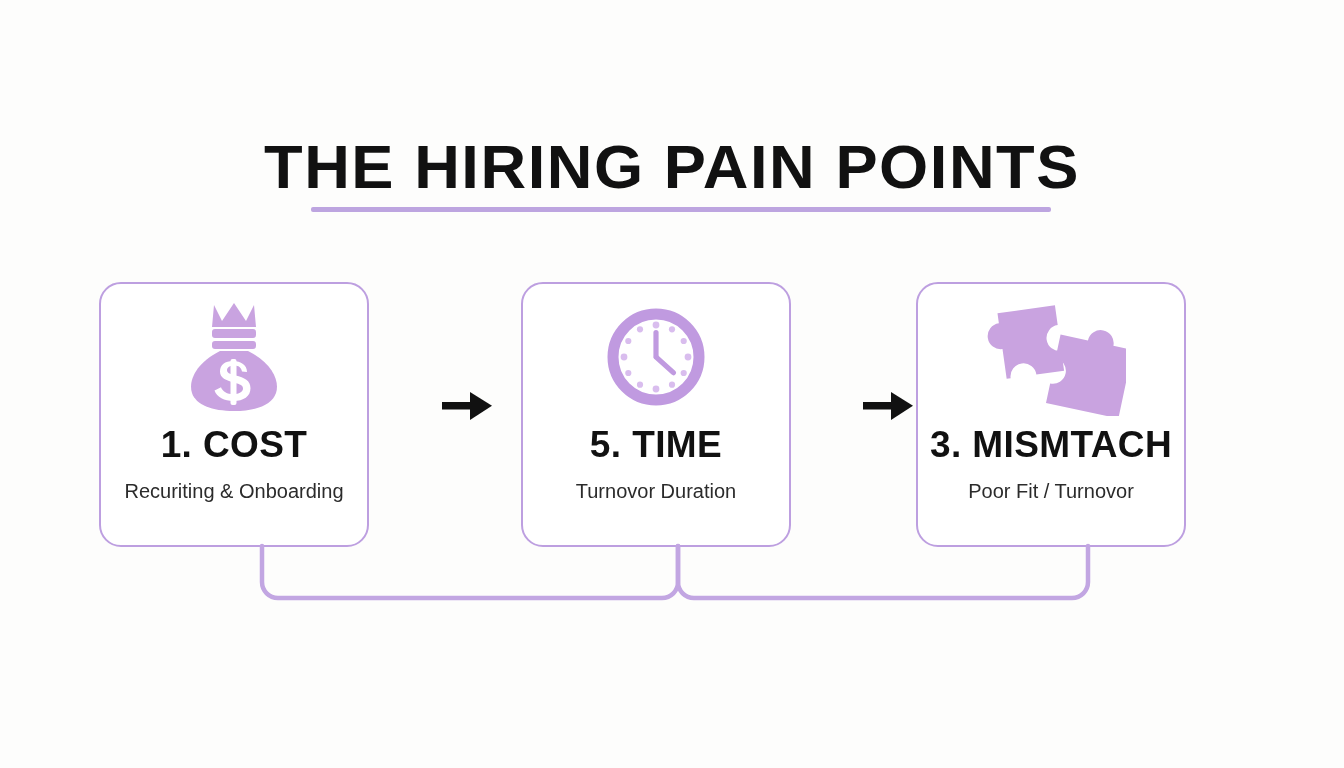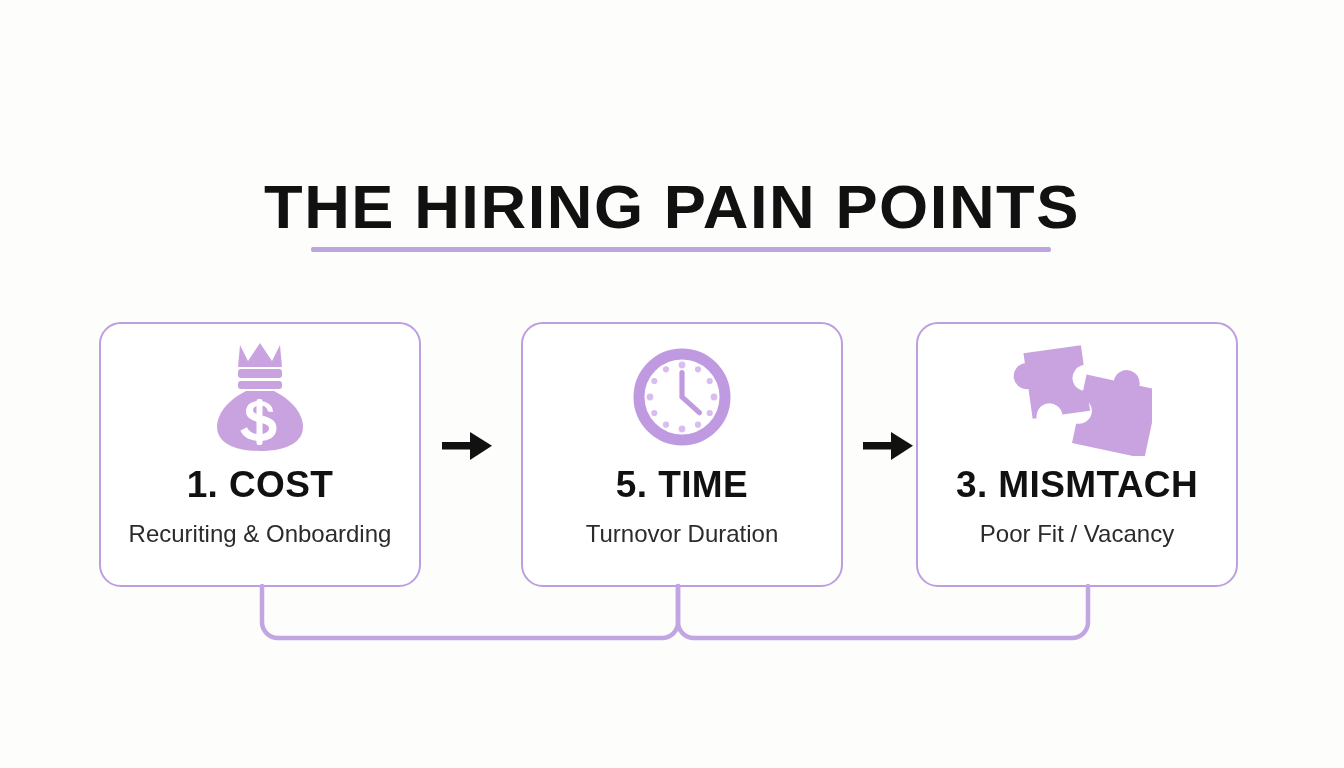--- a/index.html
+++ b/index.html
@@ -3,21 +3,21 @@
 <meta charset="utf-8">
 <style>
   * { margin:0; padding:0; box-sizing:border-box; }
   html, body { width:1344px; height:768px; }
   body {
     background:#fdfdfc;
     font-family:"Liberation Sans", sans-serif;
     position:relative;
     overflow:hidden;
   }
-  .slide { position:absolute; inset:0;margin-top:40px; }
+  .slide { position:absolute; inset:0; }
 
   
   .title-block{
     position:absolute; left:0; top:136px; width:1344px; text-align:center;
   }
   .title{
     font-family:"Liberation Sans", sans-serif;
     font-weight:700;
     font-size:62px;
     letter-spacing:1.5px;
@@ -30,21 +30,21 @@
     position:absolute; left:311px; top:207px;
     width:740px; height:5px;
     background:#bda5e0;
     border-radius:2px;
   }
 
   
   .card{
     position:absolute;
     top:282px;
-    width:322px;
+    width:270px;
     height:265px;
     border:2.5px solid #bd9fe0;
     border-radius:22px;
     background:#ffffff;
     display:flex;
     flex-direction:column;
     align-items:center;
   }
   #card-1{ left:99px; }
   #card-2{ left:521px; }
@@ -59,21 +59,21 @@
     font-weight:700;
     font-size:37px;
     letter-spacing:0.4px;
     color:#111111;
     line-height:1;
     margin-top:10px;
     white-space:nowrap;
   }
   .card-sub{
     font-weight:400;
-    font-size:24px;
+    font-size:20px;
     color:#2b2b2b;
     margin-top:17px;
     white-space:nowrap;
   }
 
   
   .arrow{
     position:absolute;
     top:384px;
     width:62px; height:44px;
@@ -172,21 +172,21 @@
             L150 42
             L150 112
             L76 112
             L76 92
             A13 13 0 1 0 76 66
             Z"></path>
         </g>
       </svg>
     </div>
     <div class="card-title">3. MISMTACH</div>
-    <div class="card-sub">Poor Fit / Vacancy</div>
+    <div class="card-sub">Poor Fit / Turnovor</div>
   </div>
 
   <div class="arrow" id="arrow-1">
     <svg width="56" height="36" viewBox="0 0 56 36" aria-hidden="true">
       <rect x="2" y="14" width="33" height="7.5" fill="#111111"></rect>
       <path d="M30 4 L52 17.8 L30 32 Z" fill="#111111"></path>
     </svg>
   </div>
   <div class="arrow" id="arrow-2">
     <svg width="56" height="36" viewBox="0 0 56 36" aria-hidden="true">

